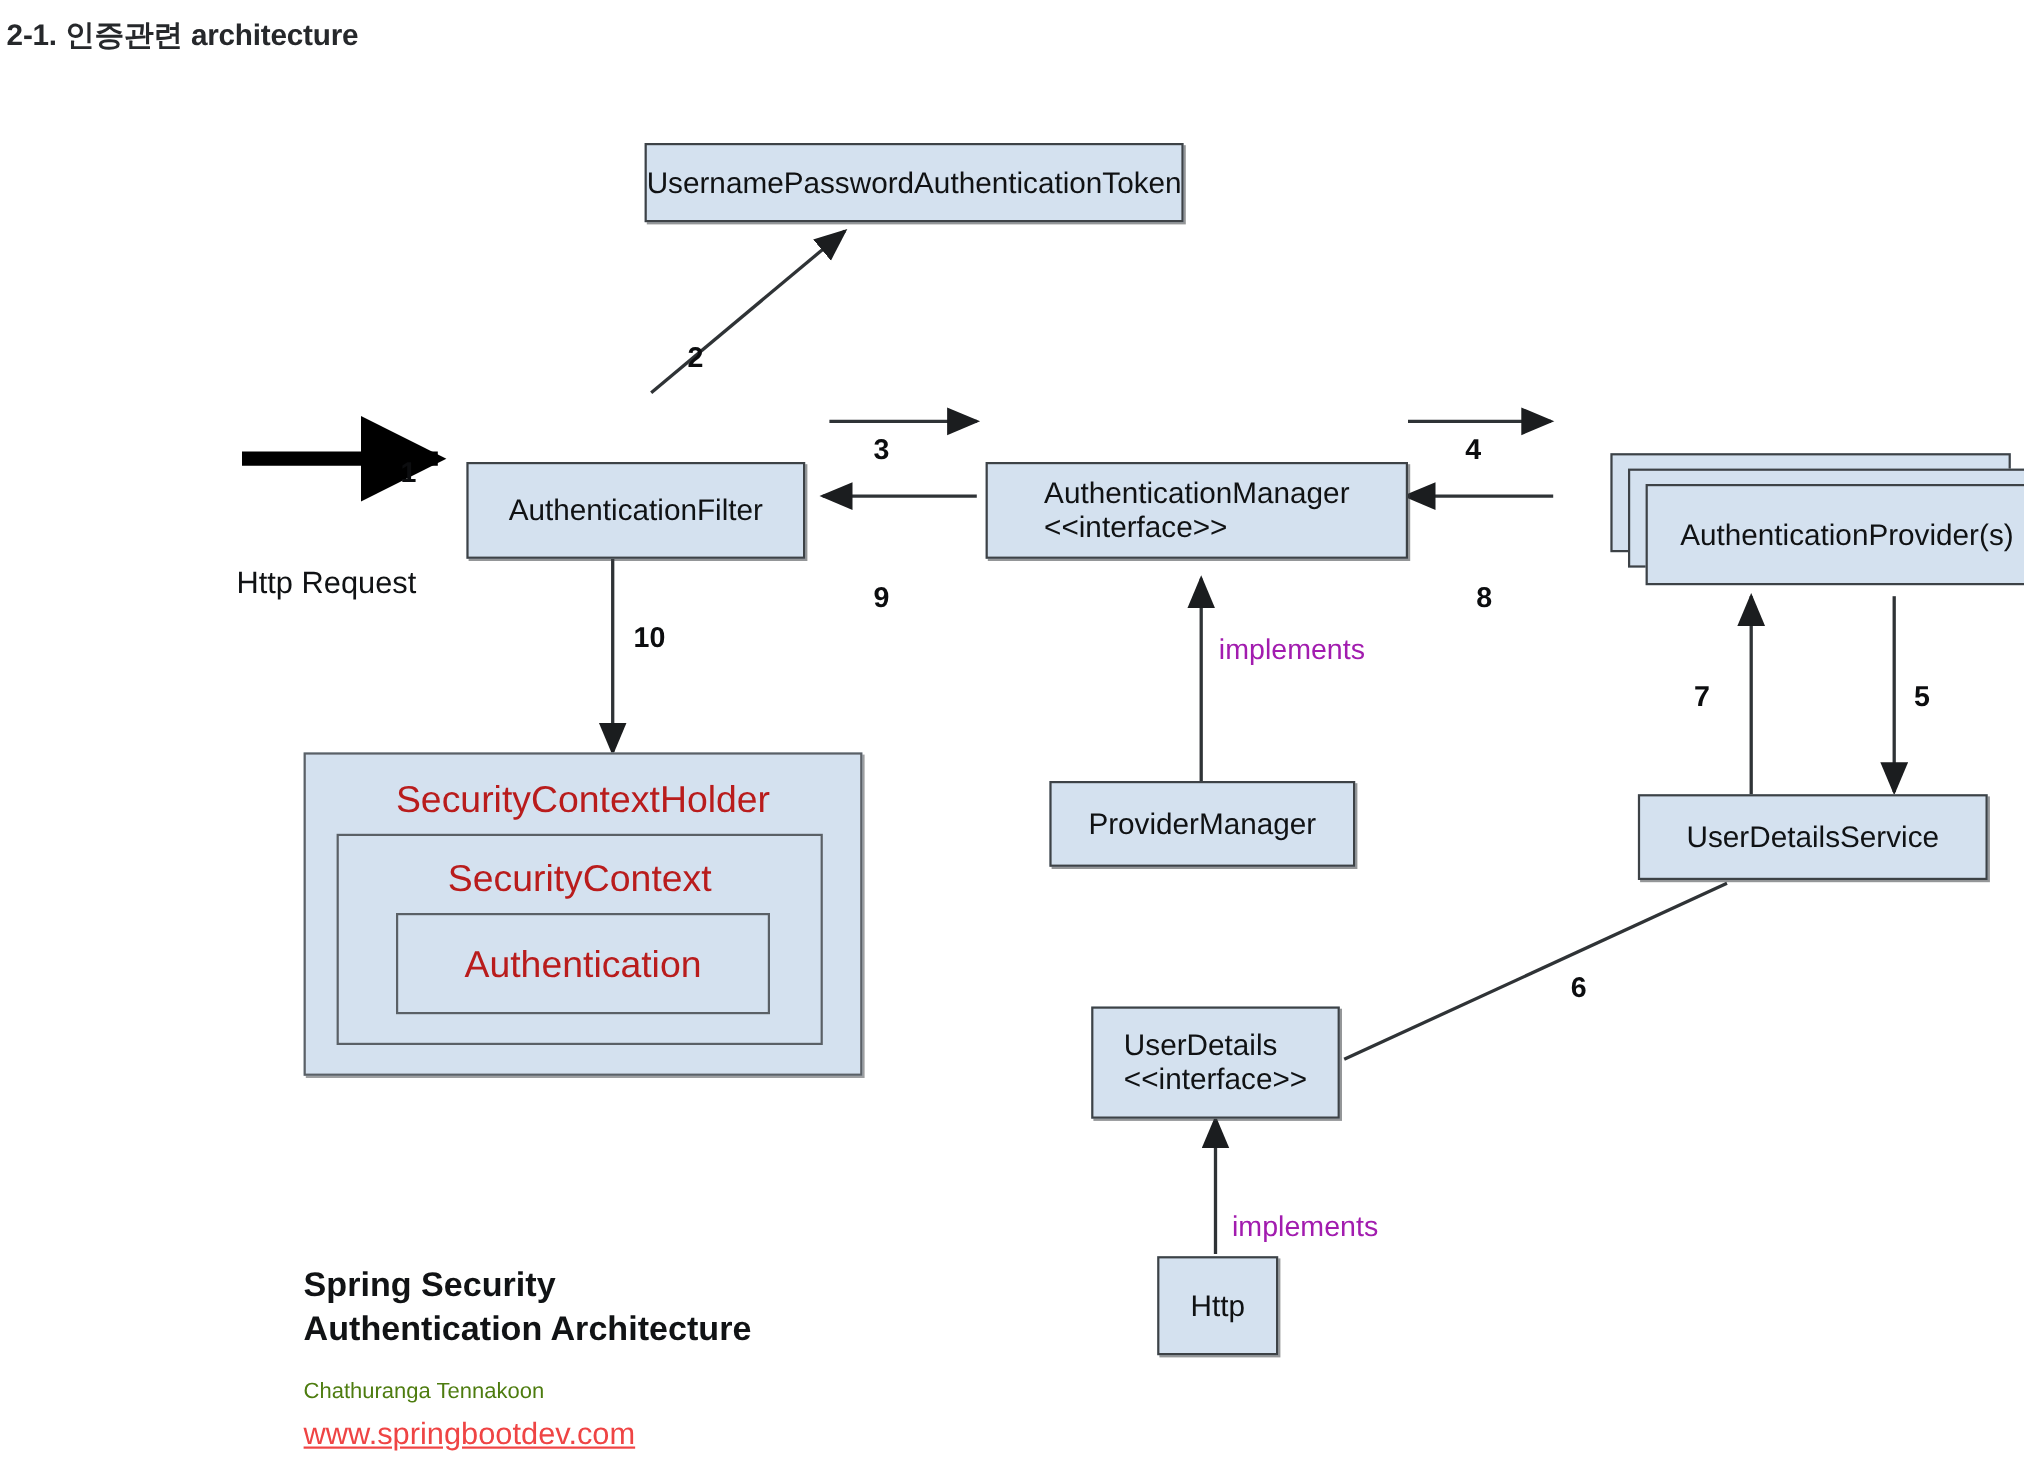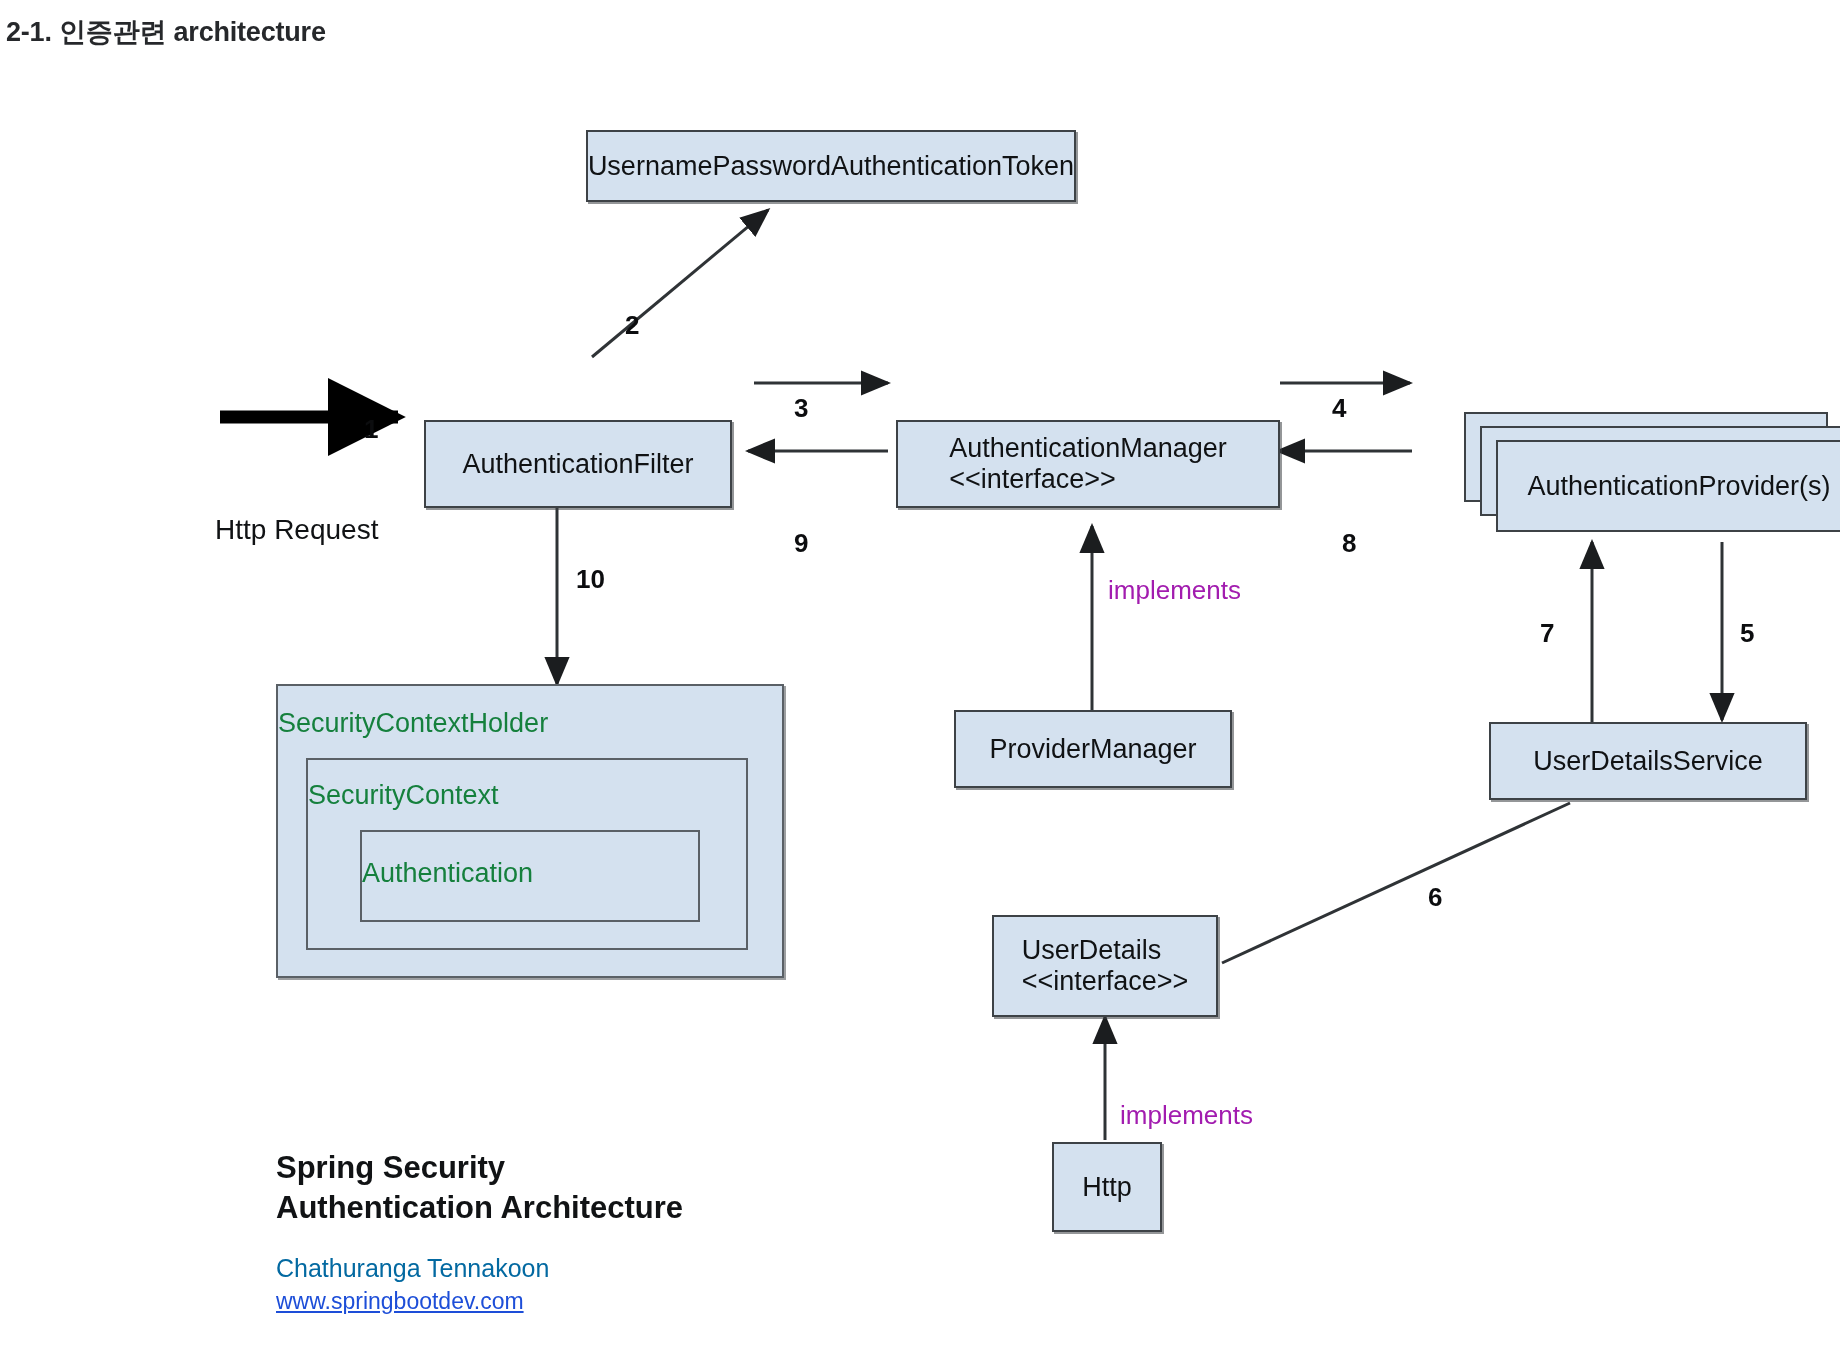--- a/index.html
+++ b/index.html
@@ -81,23 +81,23 @@
   .nest-inner {
     position: absolute;
     box-sizing: border-box;
     background: #d4e1ef;
     border: 2px solid #5a6066;
   }
   .nest-label {
     position: absolute;
     left: 0;
     width: 100%;
-    text-align: left;
-    font-size: 27px;
-    color: #15803d;
+    text-align: center;
+    font-size: 34px;
+    color: #b91c1c;
   }
 
   
   .edge-num {
     position: absolute;
     font-size: 26px;
     font-weight: bold;
     color: #0c0d0f;
   }
   .edge-text {
@@ -117,28 +117,28 @@
   .credit-title {
     position: absolute;
     font-size: 31px;
     font-weight: bold;
     color: #111315;
     line-height: 1.28;
     white-space: pre-line;
   }
   .credit-author {
     position: absolute;
-    font-size: 25px;
-    color: #0369a1;
+    font-size: 20px;
+    color: #4d7c0f;
     white-space: nowrap;
   }
   .credit-link {
     position: absolute;
-    font-size: 23px;
-    color: #1d4ed8;
+    font-size: 28px;
+    color: #ef4444;
     text-decoration: underline;
     white-space: nowrap;
     cursor: pointer;
   }
 </style>
 </head>
 <body>
 
 <div id="page-title">2-1. 인증관련 architecture</div>
 

